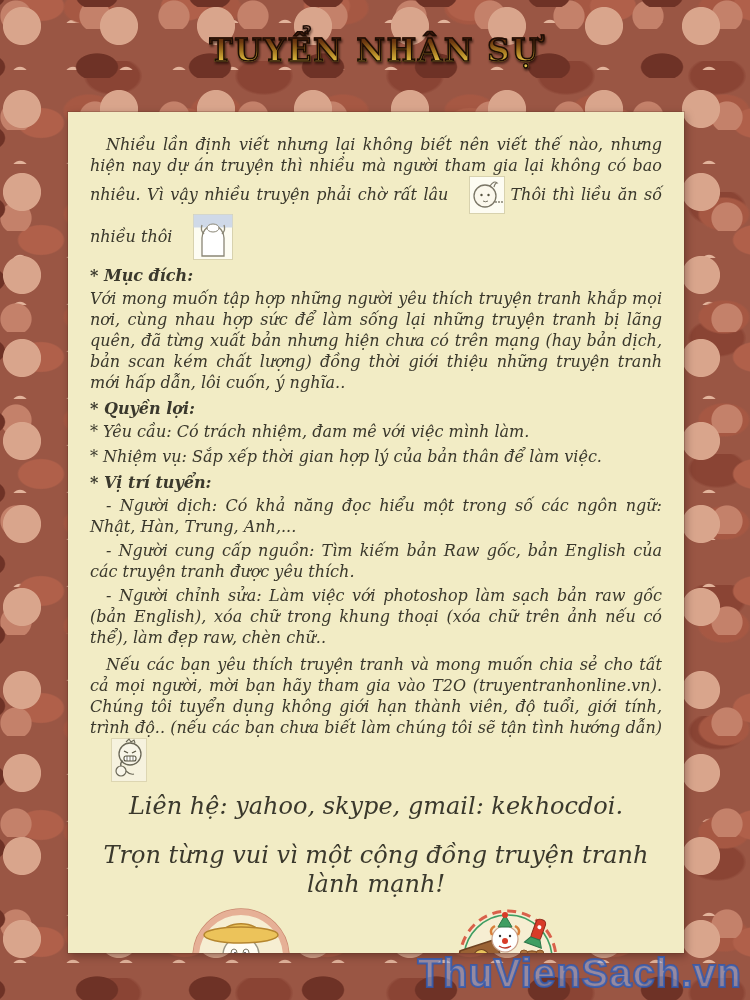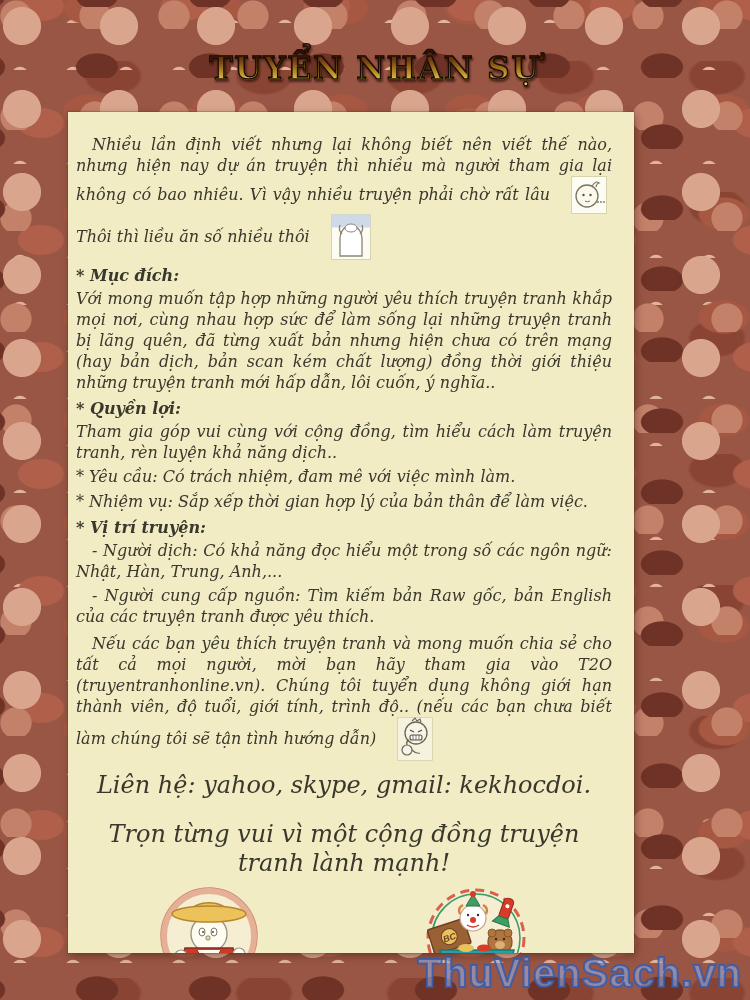--- a/index.html
+++ b/index.html
@@ -14,34 +14,34 @@
       radial-gradient(ellipse 40px 26px at 30px 70px, #b0604a 55%, rgba(0,0,0,0) 60%),
       radial-gradient(circle 18px at 95px 20px, #45201a 58%, rgba(0,0,0,0) 63%),
       radial-gradient(ellipse 46px 30px at 60px 40px, #a65843 52%, rgba(0,0,0,0) 58%),
       radial-gradient(circle 14px at 15px 52px, #e2b39b 55%, rgba(0,0,0,0) 62%),
       radial-gradient(circle 10px at 70px 80px, #35160f 55%, rgba(0,0,0,0) 65%),
       radial-gradient(ellipse 52px 34px at 40px 15px, #8a4434 50%, rgba(0,0,0,0) 57%);
     background-size:97px 83px,113px 71px,79px 101px,143px 117px,61px 89px,127px 103px,53px 47px,37px 59px,151px 131px;
     background-position:0 0,19px 7px,43px 29px,11px 53px,67px 13px,29px 71px,5px 23px,47px 41px,73px 61px;
   }
   .title{
-    position:absolute;top:50px;left:0;width:100%;margin:0;text-align:center;
+    position:absolute;top:32px;left:0;width:100%;margin:0;text-align:center;
     font-family:"DejaVu Serif", serif;font-weight:900;font-size:31px;letter-spacing:2px;
     background:linear-gradient(#4a1c0c 0%, #6e3a10 28%, #a87c22 55%, #d8b43e 78%, #e8cc52 100%);
     -webkit-background-clip:text;background-clip:text;color:transparent;
     -webkit-text-stroke:1.6px #1e0d06;
     filter:drop-shadow(1px 2px 1px rgba(20,5,0,.6));
   }
   .panel{
-    position:absolute;left:68px;top:112px;width:566px;height:841px;box-sizing:border-box;
+    position:absolute;left:68px;top:112px;width:616px;height:841px;box-sizing:border-box;
     background:#f2ecc5;
     background-image:radial-gradient(circle 1px at 9px 7px, rgba(180,160,90,.12) 60%, rgba(0,0,0,0) 70%);
     background-size:23px 19px;
     box-shadow:0 0 0 1px rgba(90,50,30,.25), 2px 3px 8px rgba(30,10,5,.35);
-    padding:22px 22px 0 8px;overflow:hidden;
+    padding:22px 22px 0 22px;overflow:hidden;
     color:#3a382c;font-size:16px;font-style:italic;line-height:21px;
   }
   .para{margin:0 0 3px 0;text-align:justify;}
   .indent{text-indent:16px;}
   .heading{margin:5px 0 2px 0;font-weight:bold;font-style:italic;}
   .inlinehead{font-weight:normal;}
   .inlinepara{margin:2px 0 4px 0;}
   .bullet{text-indent:16px;}
   .closing{margin-top:6px;}
   .emo{display:inline-block;vertical-align:middle;margin:0 5px;line-height:0;}
@@ -81,29 +81,29 @@
           <path d="M20 12 c7 0 11 6 11 12 v18 h-22 v-18 c0 -6 4 -12 11 -12 z" fill="#ffffff" stroke="#8a8676" stroke-width="1.3"></path>
           <path d="M11 20 q-4 -4 -2 -9" fill="none" stroke="#8a8676" stroke-width="1.3"></path>
           <path d="M29 20 q4 -4 2 -9" fill="none" stroke="#8a8676" stroke-width="1.3"></path>
           <ellipse cx="20" cy="14" rx="6" ry="4" fill="#ffffff" stroke="#8a8676" stroke-width="1"></ellipse>
         </svg></span></p>
 
   <p class="heading">* Mục đích:</p>
   <p class="para">Với mong muốn tập hợp những người yêu thích truyện tranh khắp mọi nơi, cùng nhau hợp sức để làm sống lại những truyện tranh bị lãng quên, đã từng xuất bản nhưng hiện chưa có trên mạng (hay bản dịch, bản scan kém chất lượng) đồng thời giới thiệu những truyện tranh mới hấp dẫn, lôi cuốn, ý nghĩa..</p>
 
   <p class="heading">* Quyền lợi:</p>
-  <p class="para">Tham gia góp vui cùng với cộng đồng, tìm hiểu cách làm truyện tranh, rèn luyện khả năng dịch..</p>
 
   <p class="para inlinepara"><span class="inlinehead">* Yêu cầu:</span> <span>Có trách nhiệm, đam mê với việc mình làm.</span></p>
 
   <p class="para inlinepara"><span class="inlinehead">* Nhiệm vụ:</span> <span>Sắp xếp thời gian hợp lý của bản thân để làm việc.</span></p>
 
-  <p class="heading">* Vị trí truyện:</p>
+  <p class="heading">* Vị trí tuyển:</p>
   <p class="para bullet">- Người dịch: Có khả năng đọc hiểu một trong số các ngôn ngữ: Nhật, Hàn, Trung, Anh,...</p>
   <p class="para bullet">- Người cung cấp nguồn: Tìm kiếm bản Raw gốc, bản English của các truyện tranh được yêu thích.</p>
+  <p class="para bullet">- Người chỉnh sửa: Làm việc với photoshop làm sạch bản raw gốc (bản English), xóa chữ trong khung thoại (xóa chữ trên ảnh nếu có thể), làm đẹp raw, chèn chữ..</p>
 
   <p class="para indent closing"><span>Nếu các bạn yêu thích truyện tranh và mong muốn chia sẻ cho tất cả mọi người, mời bạn hãy tham gia vào T2O (truyentranhonline.vn). Chúng tôi tuyển dụng không giới hạn thành viên, độ tuổi, giới tính, trình độ.. (nếu các bạn chưa biết làm chúng tôi sẽ tận tình hướng dẫn)</span><span class="emo"><svg width="36" height="44" viewBox="0 0 36 44">
           <rect x="0.5" y="0.5" width="35" height="43" fill="#f6f2de" stroke="#ddd6b2"></rect>
           <circle cx="19" cy="16" r="11" fill="#f8f5e8" stroke="#6b6858" stroke-width="1.3"></circle>
           <path d="M15 4 l3 -3 l2 3 l3 -2 l1 3" fill="none" stroke="#6b6858" stroke-width="1.1"></path>
           <path d="M13 13 l4 2 M25 13 l-4 2" stroke="#55523f" stroke-width="1.3"></path>
           <rect x="13" y="18" width="12" height="5" rx="2" fill="#ffffff" stroke="#55523f" stroke-width="1.1"></rect>
           <path d="M16 18 v5 M19 18 v5 M22 18 v5" stroke="#55523f" stroke-width="0.8"></path>
           <circle cx="10" cy="33" r="5" fill="#f8f5e8" stroke="#6b6858" stroke-width="1.2"></circle>
           <path d="M10 28 q-1 -4 2 -5" fill="none" stroke="#6b6858" stroke-width="1.4"></path>

